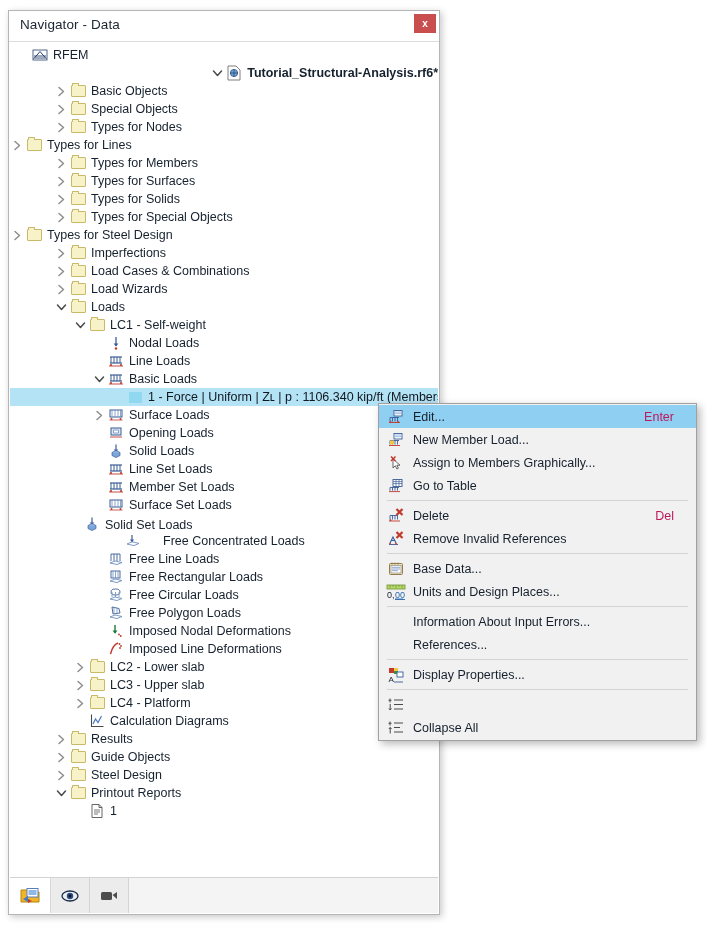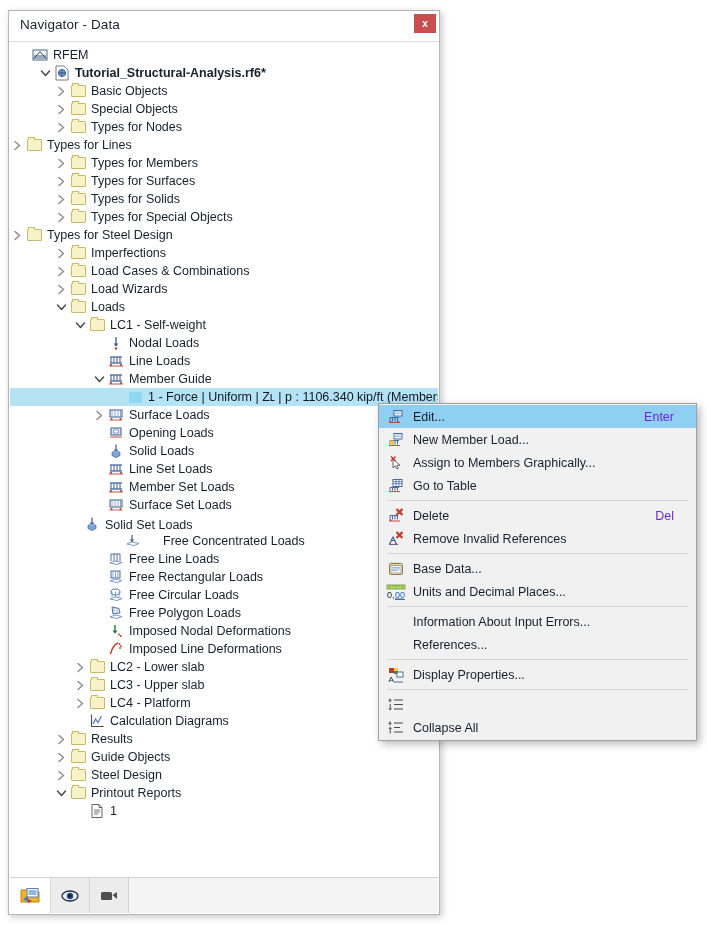--- a/index.html
+++ b/index.html
@@ -167,21 +167,21 @@
   }
   .mi.hl { background: #8fd0f2; }
   .mi .micon {
     width: 34px; min-width: 34px;
     height: 23px;
     display: flex; align-items: center; justify-content: center;
   }
   .mi .mlabel { flex: 1; }
   .mi .maccel {
     padding-right: 22px;
-    color: #6d28d9;
+    color: #be185d;
     font-size: 12.5px;
   }
   .msep {
     height: 1px;
     background: #d3d3d3;
     margin: 3px 8px 3px 8px;
   }
 </style>
 </head>
 <body>
@@ -201,21 +201,21 @@
             <span class="twisty"></span>
             <span class="ico gico">
               <svg width="16" height="16" viewBox="0 0 16 16">
                 <rect x="1" y="3" width="14" height="10" fill="#ffffff" stroke="#27406b" stroke-width="0.8"></rect>
                 <path d="M1.5 12 L8 4.5 L14.5 12" stroke="#27406b" stroke-width="1" fill="none"></path>
                 <path d="M2 9 h12 M3 11 h10" stroke="#27406b" stroke-width="0.9"></path>
               </svg>
             </span>
             <span class="lbl">RFEM</span>
           </div>
-          <div class="row bold" style="padding-left: 28px;">
+          <div class="row bold" style="padding-left: 37px; justify-content: flex-end;">
             <span class="twisty">
               <svg width="11" height="9" viewBox="0 0 11 9">
                 <path d="M1.5 2 L5.5 6.5 L9.5 2" fill="none" stroke="#4a4a4a" stroke-width="1.5" stroke-linecap="round" stroke-linejoin="round"></path>
               </svg>
             </span>
             <span class="ico gico">
               <svg width="16" height="16" viewBox="0 0 16 16">
                 <path d="M2 1 h8 l4 4 v10 H2 Z" fill="#ffffff" stroke="#6f6f6f" stroke-width="0.9"></path>
                 <circle cx="8" cy="8" r="3.6" fill="#6fa8dc" stroke="#2a4a80" stroke-width="0.8"></circle>
                 <path d="M4 8 h8 M8 4.6 v7" stroke="#24416e" stroke-width="0.8"></path>
@@ -411,21 +411,21 @@
             <span class="ico gico">
               <svg width="16" height="16" viewBox="0 0 16 16">
                 <path d="M2 10 h12" stroke="#3b5c96" stroke-width="1.2"></path>
                 <path d="M3 4 v6 M6 4 v6 M9 4 v6 M12 4 v6" stroke="#3b5c96" stroke-width="1"></path>
                 <path d="M2 4 h12" stroke="#3b5c96" stroke-width="1.2"></path>
                 <circle cx="3" cy="12" r="1.1" fill="#c0392b"></circle>
                 <circle cx="13" cy="12" r="1.1" fill="#c0392b"></circle>
                 <path d="M1 13 h14" stroke="#c0392b" stroke-width="0.9"></path>
               </svg>
             </span>
-            <span class="lbl">Member Guide</span>
+            <span class="lbl">Basic Loads</span>
           </div>
           <div class="row selected" style="padding-left: 101px;">
             <span class="twisty"></span>
             <span class="ico gico">
               <div style="width:13px;height:11px;background:#8fd8f0;"></div>
             </span>
             <span class="lbl">1 - Force | Uniform | Zʟ | p : 1106.340 kip/ft (Members : 5-8)</span>
           </div>
           <div class="row" style="padding-left: 82px;">
             <span class="twisty">
@@ -821,21 +821,21 @@
         <div class="mi">
           <span class="micon gico">
             <svg width="20" height="16" viewBox="0 0 20 16">
               <rect x="1" y="1" width="18" height="4" fill="#b6d96b" stroke="#6f9130" stroke-width="0.8"></rect>
               <path d="M4 1 v3 M7 1 v2 M10 1 v3 M13 1 v2 M16 1 v3" stroke="#6f9130" stroke-width="0.7"></path>
               <text x="1" y="14" font-family="Liberation Sans, sans-serif" font-size="9" fill="#16212e">0,</text>
               <text x="9" y="14" font-family="Liberation Sans, sans-serif" font-size="9" fill="#2a6ab0" text-decoration="underline">00</text>
               <path d="M9 15 h8" stroke="#2a6ab0" stroke-width="0.9"></path>
             </svg>
           </span>
-          <span class="mlabel">Units and Decimal Places...</span>
+          <span class="mlabel">Units and Design Places...</span>
           <span class="maccel"></span>
         </div>
         <div class="msep"></div>
         <div class="mi">
           <span class="micon gico"></span>
           <span class="mlabel">Information About Input Errors...</span>
           <span class="maccel"></span>
         </div>
         <div class="mi">
           <span class="micon gico"></span>

